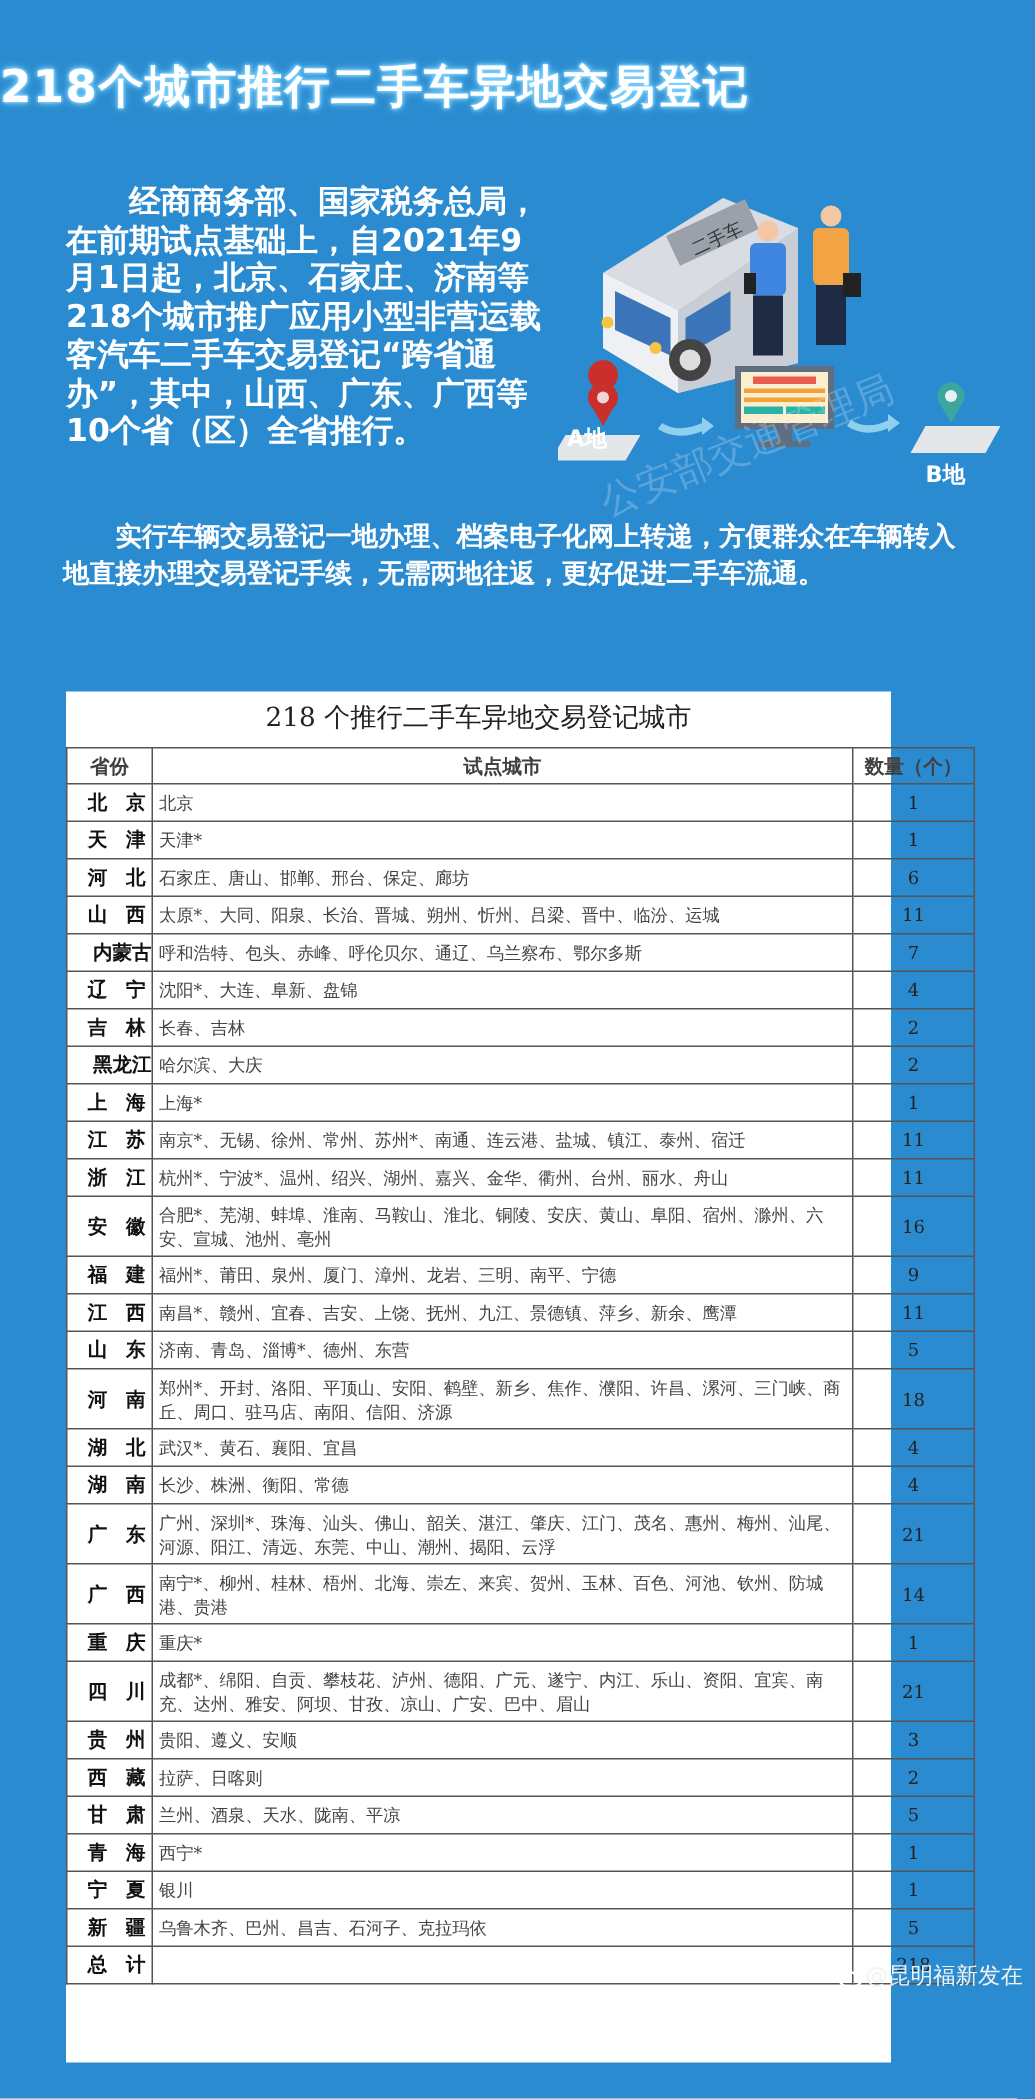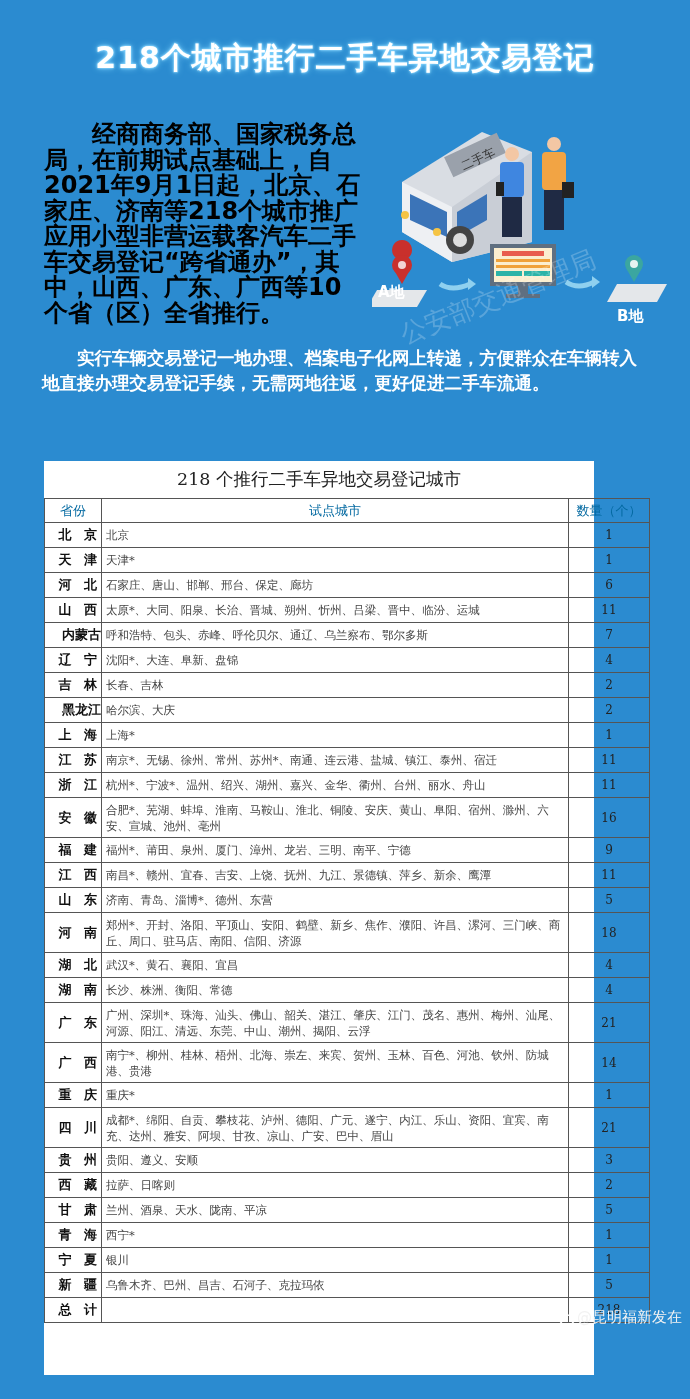--- a/index.html
+++ b/index.html
@@ -4,27 +4,27 @@
 <style>
   html, body { margin: 0; padding: 0; }
   body {
     width: 690px; height: 1399px; overflow: hidden;
     background: #2b8bd0;
     font-family: "DejaVu Sans", "Liberation Sans", sans-serif;
     position: relative;
   }
   .title {
     position: absolute; left: 0; top: 38px; width: 690px;
-    text-align: center; font-size: 30px; font-weight: bold; color: #fff;
+    text-align: left; font-size: 30px; font-weight: bold; color: #fff;
     letter-spacing: 1px;
     text-shadow: 0 0 3px #7fd4ff, 0 0 6px #7fd4ff, 0 0 2px #bfe9ff;
   }
   .intro {
     position: absolute; left: 44px; top: 122px; width: 320px;
-    color: #000000; font-size: 24px; line-height: 25.5px; font-weight: bold;
+    color: #ffffff; font-size: 21px; line-height: 25.5px; font-weight: bold;
     text-indent: 2em;
   }
   .illus { position: absolute; left: 372px; top: 112px; width: 318px; height: 220px; }
   .label-a, .label-b { position: absolute; color: #fff; font-size: 15px; font-weight: bold; }
   .label-a { left: 378px; top: 283px; }
   .label-b { left: 617px; top: 307px; }
   .para2 {
     position: absolute; left: 42px; top: 346px; width: 610px;
     color: #fff; font-size: 17.5px; line-height: 25px; font-weight: bold;
     text-indent: 2em;
@@ -40,21 +40,21 @@
   }
   .table-title {
     height: 37px; line-height: 37px; text-align: center;
     font-family: "DejaVu Serif", "Liberation Serif", serif; font-size: 17.5px; color: #222;
   }
   table {
     border-collapse: collapse; width: 605px; table-layout: fixed;
     font-family: "DejaVu Serif", "Liberation Serif", serif; color: #333;
   }
   td, th { border: 1px solid #555; padding: 0; }
-  th { height: 23px; font-size: 13px; font-weight: normal; color: #0369a1; }
+  th { height: 23px; font-size: 13px; font-weight: bold; color: #404040; }
   td.prov { text-align: right; font-weight: bold; font-size: 13px; color: #111; letter-spacing: 4px; }
   td.prov.tight { letter-spacing: 0; }
   td.cities { font-size: 11.5px; padding: 2px 4px; line-height: 16px; color: #444; }
   td.count { text-align: center; font-size: 12px; color: #222; }
   tr.single td { height: 20px; }
   tr.double td { height: 35px; }
   .weibo {
     position: absolute; right: 8px; top: 1308px; color: #f2f2f2; font-size: 15px;
     display: flex; align-items: center; gap: 0;
   }

